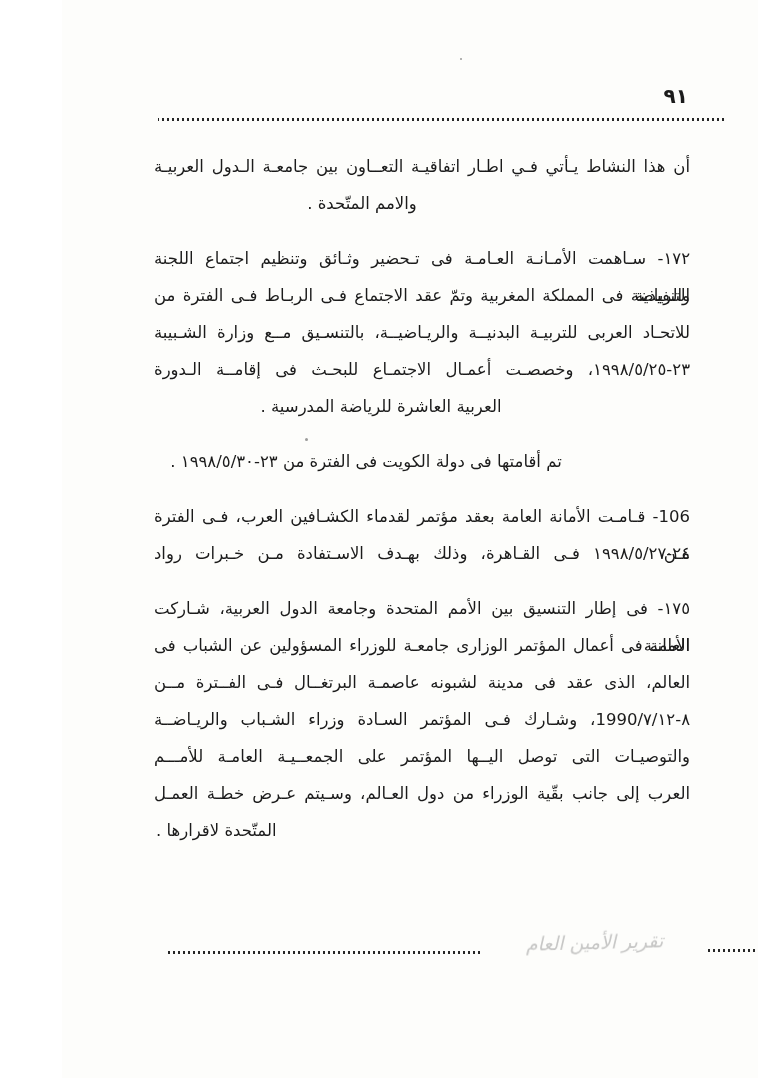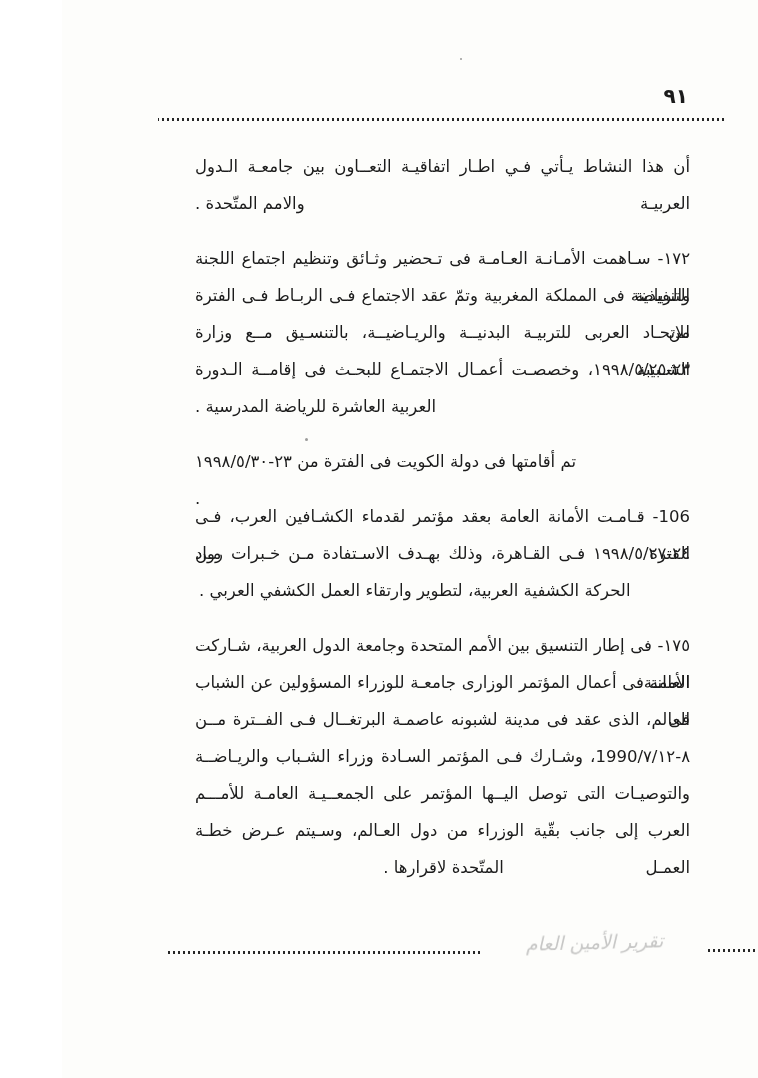--- a/index.html
+++ b/index.html
@@ -17,26 +17,25 @@
     font-size:20px;letter-spacing:2px;font-weight:bold;
   }
   .rule-dotted{
     position:absolute;height:3px;
     background:repeating-linear-gradient(to left,#262626 0 2px,transparent 2px 5px);
   }
   .header-rule{top:118px;right:34px;left:96px;}
   .docbody{
     position:absolute;top:148px;right:68px;left:92px;
     font-size:16.5px;
-    margin-left:41px;
   }
   .para{margin:0 0 18px 0;}
   .line{height:37px;line-height:37px;white-space:normal;}
   .line.j{text-align:justify;text-align-last:justify;}
-  .line.r{text-align:left;}
+  .line.r{text-align:center;}
   .line.l{text-align:left;}
   .seg-left{top:951px;left:103px;width:315px;}
   .seg-right{top:949px;left:645px;width:58px;}
   .stamp{
     position:absolute;top:931px;left:425px;width:215px;
     text-align:center;font-size:19px;font-style:italic;
     color:#8f8f8f;opacity:.5;filter:blur(.5px);
     transform:rotate(-1.5deg);
     direction:rtl;white-space:nowrap;
   }
@@ -62,30 +61,29 @@
         <div class="line j">للاتحـاد العربى للتربيـة البدنيــة والريـاضيــة، بالتنسـيق مــع وزارة الشـبيبة</div>
         <div class="line j">٢٣-٢٥‏/٥‏/١٩٩٨، وخصصـت أعمـال الاجتمـاع للبحـث فى إقامــة الـدورة</div>
         <div class="line r" style="padding-right: 82px;">العربية العاشرة للرياضة المدرسية .</div>
       </div>
       <div class="para">
         <div class="line r" style="padding-right: 112px;">تم أقامتها فى دولة الكويت فى الفترة من ٢٣-٣٠‏/٥‏/١٩٩٨ .</div>
       </div>
       <div class="para">
         <div class="line j">106- قـامـت الأمانة العامة بعقد مؤتمر لقدماء  الكشـافين العرب، فـى الفترة مـن</div>
         <div class="line j">٢٤-٢٧‏/٥‏/١٩٩٨ فـى القـاهرة، وذلك بهـدف الاسـتفادة مـن خـبرات رواد</div>
-        <div class="line l" style="padding-left: 4px;">الحركة الكشفية العربية، لتطوير وارتقاء العمل الكشفي العربي .</div>
       </div>
       <div class="para">
         <div class="line j">١٧٥- فى إطار التنسيق بين الأمم المتحدة وجامعة الدول العربية،  شـاركت الأمانـة</div>
         <div class="line j">العامة فى أعمال المؤتمر الوزارى جامعـة للوزراء المسؤولين عن الشباب فى</div>
         <div class="line j">العالم، الذى عقد فى مدينة  لشبونه عاصمـة البرتغــال فـى الفــترة مــن</div>
         <div class="line j">٨-١٢‏/٧‏/1990، وشـارك فـى المؤتمر السـادة وزراء الشـباب والريـاضــة</div>
         <div class="line j">والتوصيـات التى توصل اليــها المؤتمر على الجمعــيـة العامـة للأمـــم</div>
         <div class="line j">العرب إلى جانب بقّية الوزراء من دول  العـالم، وسـيتم عـرض خطـة العمـل</div>
-        <div class="line l" style="padding-left: 2px; text-align: center;">المتّحدة لاقرارها .</div>
+        <div class="line l" style="padding-left: 2px;">المتّحدة لاقرارها .</div>
       </div>
     </div>
 
   <div class="rule-dotted seg-left"></div>
   <div class="stamp">تقرير الأمين العام</div>
   <div class="rule-dotted seg-right"></div>
 
   <div class="speck s1"></div>
   <div class="speck s2"></div>
 </div>

